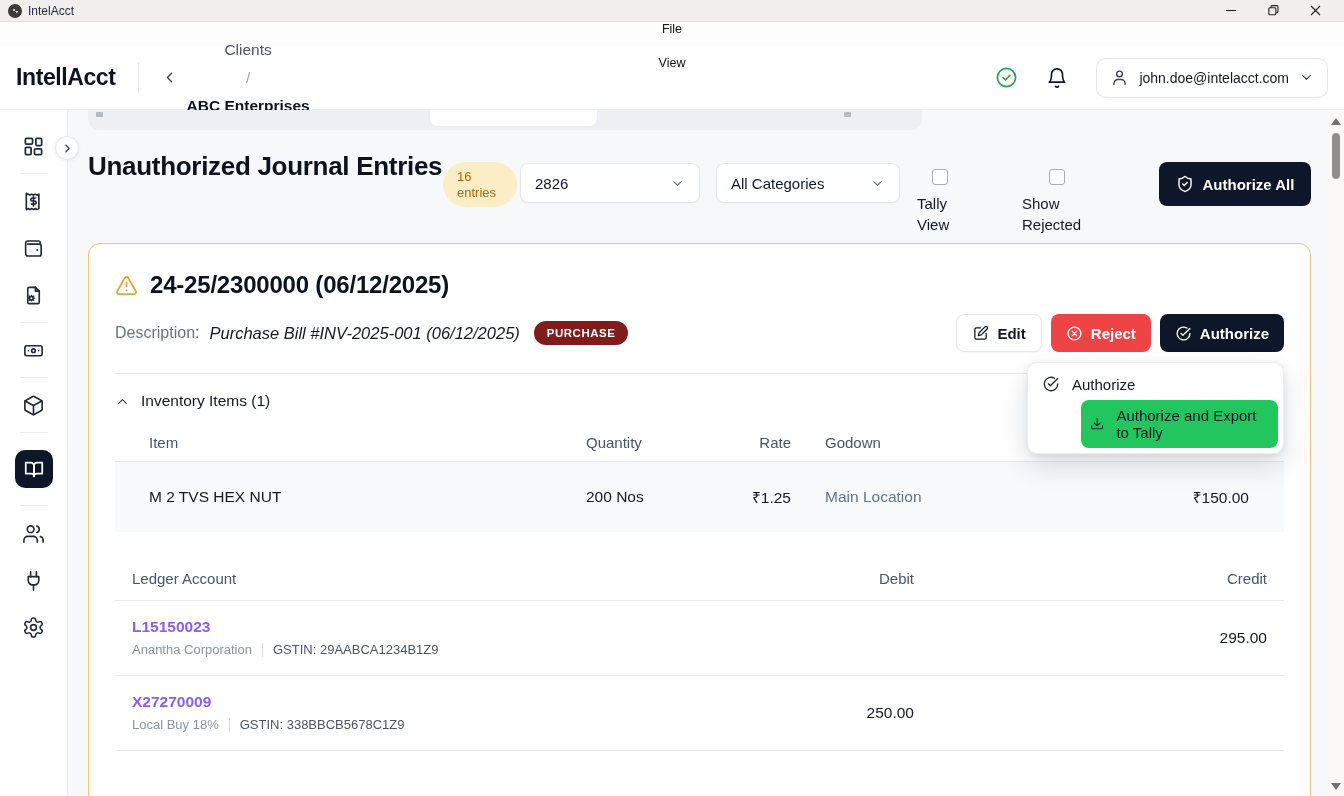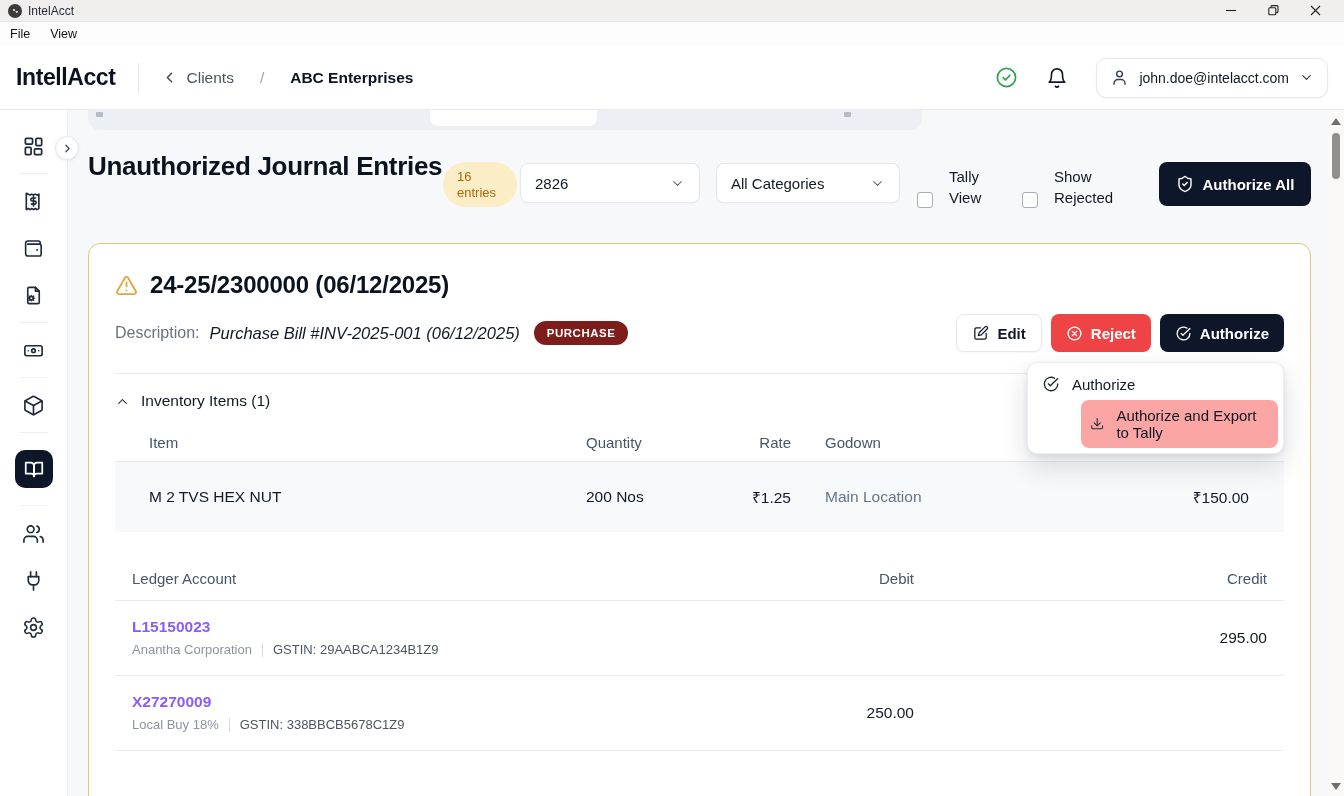--- a/index.html
+++ b/index.html
@@ -14,30 +14,30 @@
     position:relative; flex:0 0 auto; }
   .titlebar .app-ico::after { content:""; position:absolute; inset:3px; border-radius:50%;
     background:radial-gradient(circle at 35% 35%, #cfcfcf 1px, transparent 1.3px),
                radial-gradient(circle at 70% 60%, #cfcfcf 1px, transparent 1.3px); }
   .titlebar .t-title { font-size:12px; color:#1f2937; }
   .win-controls { margin-left:auto; display:flex; align-items:center; }
   .win-btn { width:42px; height:22px; display:flex; align-items:center; justify-content:center; color:#222; }
 
   
   .menubar { height:24px; background:#FDFDFD; display:flex; align-items:center; gap:20px;
-    padding:0 10px; font-size:12.5px; color:#111; }
+    padding:0 10px; font-size:12.5px; color:#111;flex-direction:column; }
   .menubar span { cursor:default; }
 
   
   .appheader { height:64px; background:#fff; border-bottom:1px solid #ECEDF0;
     display:flex; align-items:center; padding:0 16px; }
   .logo { font-size:23px; font-weight:800; letter-spacing:-0.4px; color:#0b1220; }
   .hdr-sep { width:1px; height:30px; background:#E6E8EB; margin:0 18px 0 22px; }
   .back-btn { width:26px; height:26px; display:flex; align-items:center; justify-content:center; color:#3f4754; }
-  .breadcrumb { display:flex; align-items:center; gap:26px; font-size:15.5px; margin-left:4px; }
+  .breadcrumb { display:flex; align-items:center; gap:10px; font-size:15.5px; margin-left:4px;flex-direction:column; }
   .crumb-parent { color:#4B5563; }
   .crumb-sep { color:#9CA3AF; }
   .crumb-current { font-weight:700; color:#0b1220; }
   .hdr-right { margin-left:auto; display:flex; align-items:center; gap:28px; }
   .user-pill { display:flex; align-items:center; gap:10px; height:40px; padding:0 13px;
     border:1px solid #E5E7EB; border-radius:10px; font-size:14px; color:#111827;
     box-shadow:0 1px 2px rgba(16,24,40,.04); background:#fff; }
 
   
   .workspace { display:flex; height:686px; position:relative; }
@@ -68,21 +68,21 @@
     background:#FBEEC7; border-radius:23px; color:#A9670F; font-size:13px; line-height:16px;
     display:flex; flex-direction:column; justify-content:center; padding-left:14px; }
 
   .select { position:absolute; top:53px; height:40px; background:#fff; border:1px solid #E5E7EB;
     border-radius:8px; display:flex; align-items:center; padding:0 14px; font-size:15px; color:#111827;
     box-shadow:0 1px 2px rgba(16,24,40,.03); }
   .select .chev { margin-left:auto; color:#6B7280; }
   #entrySelect { left:452px; width:180px; }
   #categorySelect { left:648px; width:184px; }
 
-  .chk-group { position:absolute; top:56px; display:flex; gap:16px; align-items:flex-end; }
+  .chk-group { position:absolute; top:56px; display:flex; gap:8px; align-items:center;flex-direction:column; }
   .chk-box { width:16px; height:16px; border:1.5px solid #A7AEB8; border-radius:3px; background:#fff; margin-top:3px; flex:0 0 auto; }
   .chk-label { font-size:15px; line-height:21px; color:#111827; }
   #tallyChk { left:849px; } #tallyChk .chk-label { width:46px; }
   #rejChk { left:954px; } #rejChk .chk-label { width:70px; }
 
   .authorize-all { position:absolute; left:1091px; top:52px; width:152px; height:44px;
     background:#0E172A; color:#fff; border-radius:8px; display:flex; align-items:center;
     justify-content:center; gap:9px; font-size:15px; font-weight:700; }
 
   
@@ -104,21 +104,21 @@
   .btn-reject { background:#EE4446; color:#fff; }
   .btn-auth { background:#0E172A; color:#fff; }
 
   .card-div { height:1px; background:#E9EBEE; margin:21px 26px 0 26px; }
 
   .dropdown { position:absolute; left:938px; top:118px; width:257px; background:#fff;
     border:1px solid #ECEDF0; border-radius:10px; padding:5px;
     box-shadow:0 12px 28px rgba(15,23,42,.14), 0 2px 6px rgba(15,23,42,.08); z-index:10; }
   .dd-item { display:flex; align-items:center; gap:12px; padding:7px 9px; font-size:15px;
     color:#111827; border-radius:8px; }
-  .dd-item.hl { background:#fca5a5;margin-left:48px; }
+  .dd-item.hl { background:#22c55e;margin-left:48px; }
 
   .inv-head { display:flex; align-items:center; gap:11px; padding:18px 26px 0 26px;
     font-size:15.5px; color:#111827; }
 
   .inv-grid { display:grid; grid-template-columns:437px 120px 85px 250px 1fr; align-items:center; }
   .inv-thead { padding:24px 35px 10px 34px; margin:0 26px; font-size:15px; color:#475569; }
   .inv-thead .r, .inv-row .r { text-align:right; }
   .inv-thead .g, .inv-row .g { padding-left:34px; }
   .inv-headline { height:1px; background:#E6E8EC; margin:0 26px; }
   .inv-row { margin:0 26px; padding:24px 35px 24px 34px; background:#F8F9FB; font-size:15.5px; color:#111827; }

